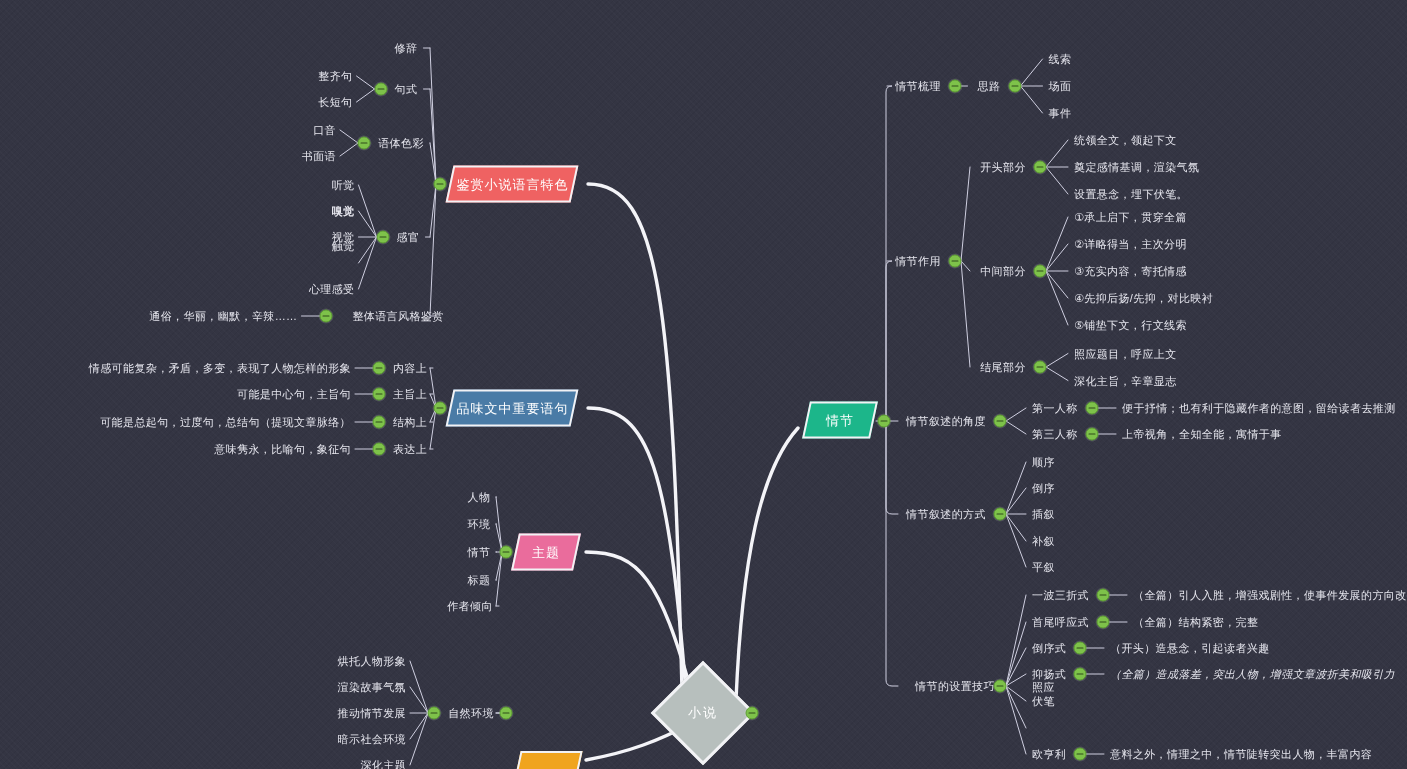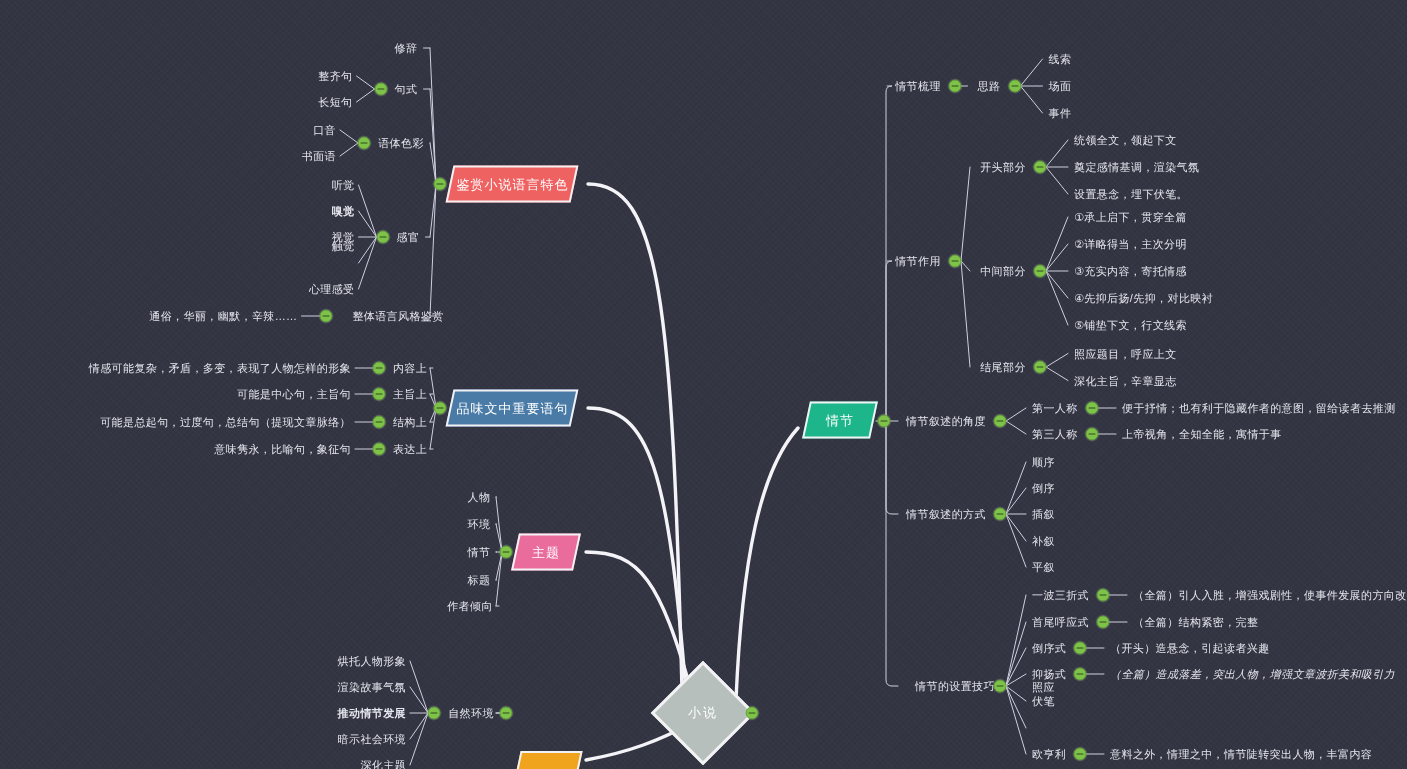--- a/index.html
+++ b/index.html
@@ -230,21 +230,21 @@
       <div class="lbl c" style="left: 479px; top: 497px;">人物</div>
       <div class="lbl c" style="left: 479px; top: 524px;">环境</div>
       <div class="lbl c" style="left: 479px; top: 552px;">情节</div>
       <div class="lbl c" style="left: 479px; top: 580px;">标题</div>
       <div class="lbl c" style="left: 470px; top: 606px;">作者倾向</div>
       <div class="bullet" style="left: 506px; top: 713px;"></div>
       <div class="lbl c" style="left: 471px; top: 713px;">自然环境</div>
       <div class="bullet" style="left: 434px; top: 713px;"></div>
       <div class="lbl r" style="left: 406px; top: 661px;">烘托人物形象</div>
       <div class="lbl r" style="left: 406px; top: 687px;">渲染故事气氛</div>
-      <div class="lbl r" style="left: 406px; top: 713px; font-weight: bold;">推动情节发展</div>
+      <div class="lbl r" style="left: 406px; top: 713px;">推动情节发展</div>
       <div class="lbl r" style="left: 406px; top: 739px;">暗示社会环境</div>
       <div class="lbl r" style="left: 406px; top: 765px;">深化主题</div>
       <div class="bullet" style="left: 884px; top: 421px;"></div>
       <div class="lbl c" style="left: 918px; top: 86px;">情节梳理</div>
       <div class="bullet" style="left: 955px; top: 86px;"></div>
       <div class="lbl c" style="left: 989px; top: 86px;">思路</div>
       <div class="bullet" style="left: 1014.5px; top: 86px;"></div>
       <div class="lbl" style="left: 1048.5px; top: 59px;">线索</div>
       <div class="lbl" style="left: 1048.5px; top: 86px;">场面</div>
       <div class="lbl" style="left: 1048.5px; top: 113px;">事件</div>

